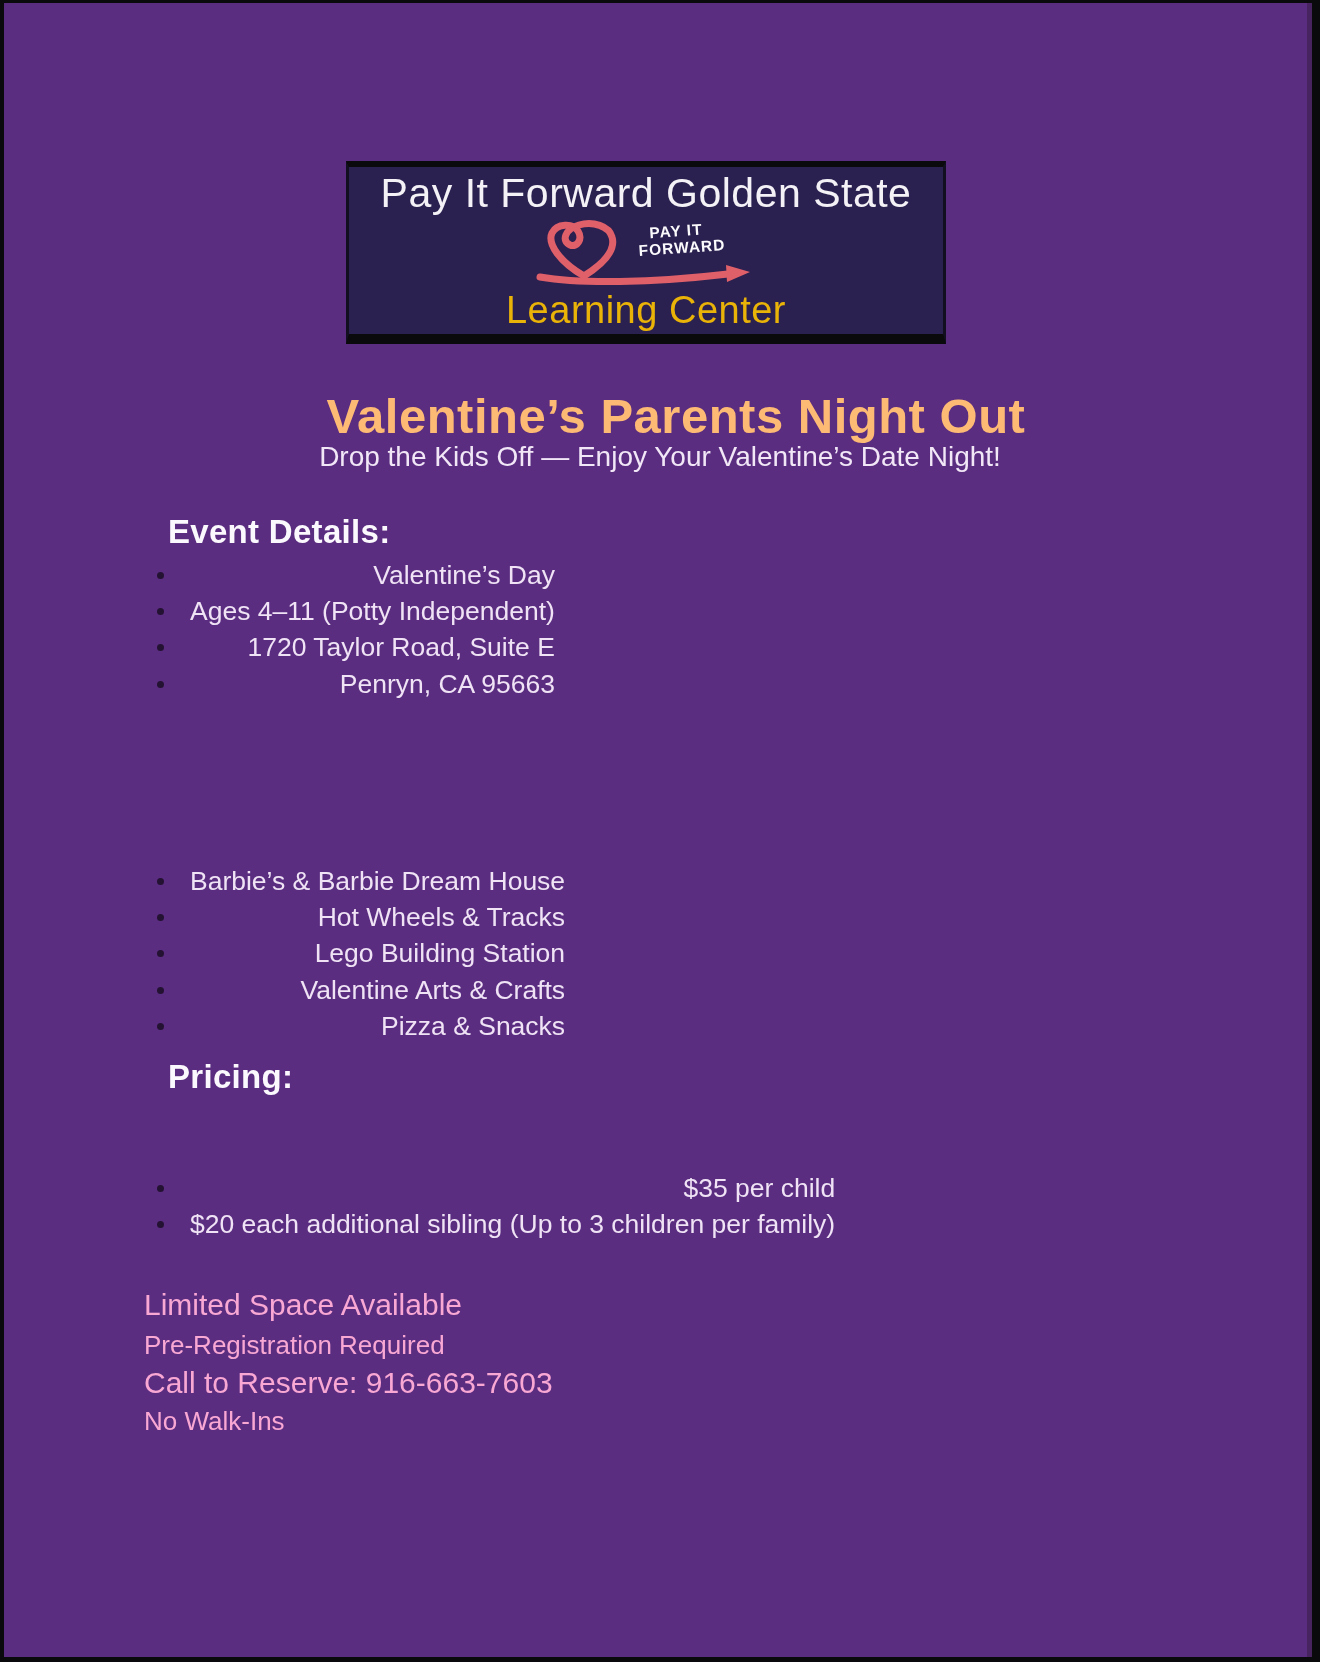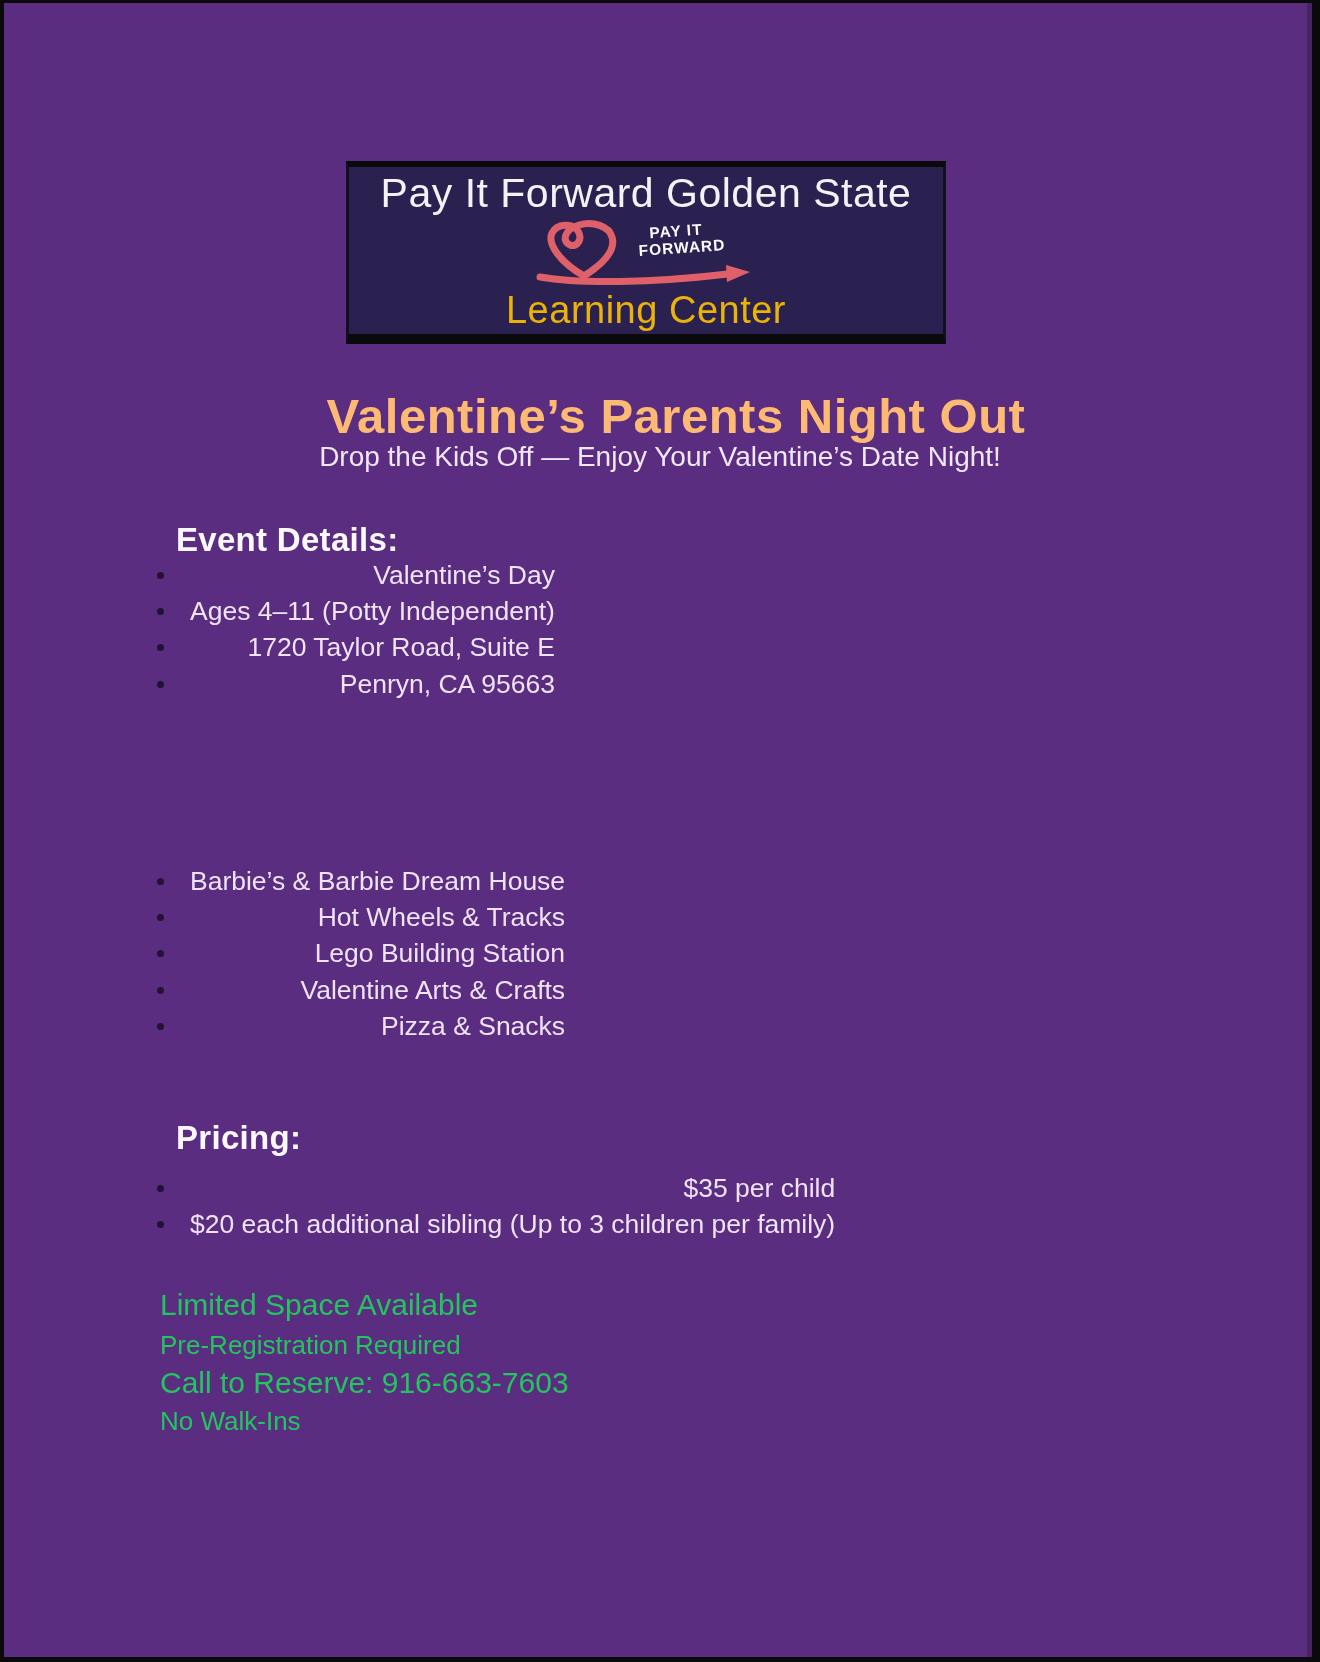--- a/index.html
+++ b/index.html
@@ -50,44 +50,44 @@
     text-align:center;color:#fdba74;
     font-size:49px;font-weight:bold;letter-spacing:0.5px;margin:16px;
   }
   .subtitle{
     position:absolute;left:0;top:441px;width:100%;
     text-align:center;color:#f1e7f7;font-size:28px;
   }
 
   
   .sec-heading{
-    position:absolute;left:160px;margin:16px;
+    position:absolute;left:160px;margin:8px;
     color:#fbf9fd;font-size:33px;font-weight:bold;letter-spacing:0.3px;
   }
   .h-1{top:505px;}
   .h-2{top:809px;}
-  .h-3{top:1103px;}
+  .h-3{top:1050px;}
 
   ul.blist{
     position:absolute;left:152px;margin:0;padding:0;list-style:none;text-align:right;
   }
   .l-1{top:557px;}
   .l-2{top:863px;}
   .l-3{top:1170px;}
   ul.blist li{
     position:relative;padding-left:38px;
     color:#efe3f5;font-size:26.5px;line-height:36.2px;white-space:nowrap;
   }
   ul.blist li::before{
     content:"";position:absolute;left:5px;top:15px;
     width:7px;height:7px;border-radius:50%;background:#241233;
   }
 
   
-  .footer-line{position:absolute;left:160px;color:#22c55e;white-space:nowrap;}
+  .footer-line{position:absolute;left:144px;color:#f9a8d4;white-space:nowrap;}
   .f-0{top:1288px;font-size:30px;}
   .f-1{top:1330px;font-size:26px;}
   .f-2{top:1366px;font-size:30px;}
   .f-3{top:1406px;font-size:26px;}
 </style>
 </head>
 <body>
 
 <div class="page">
 

